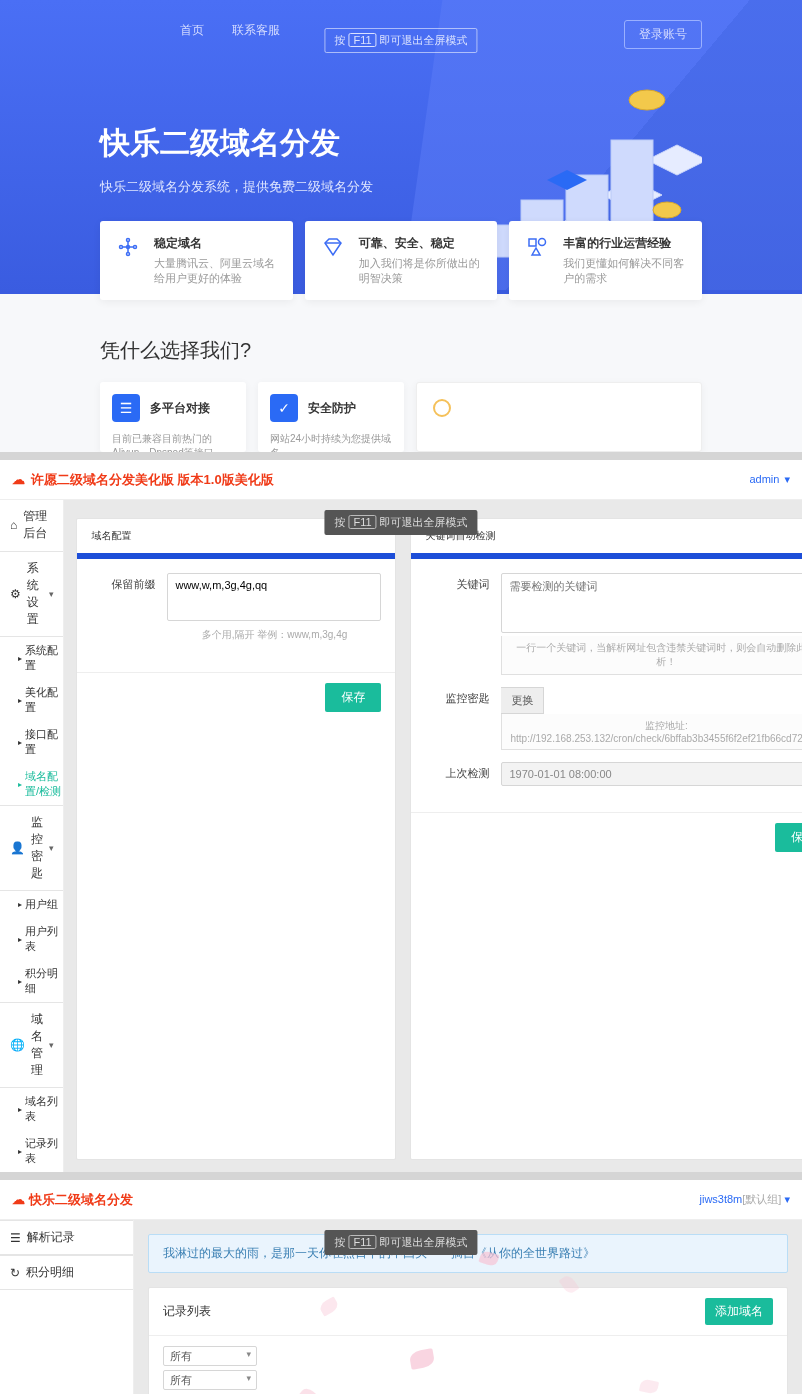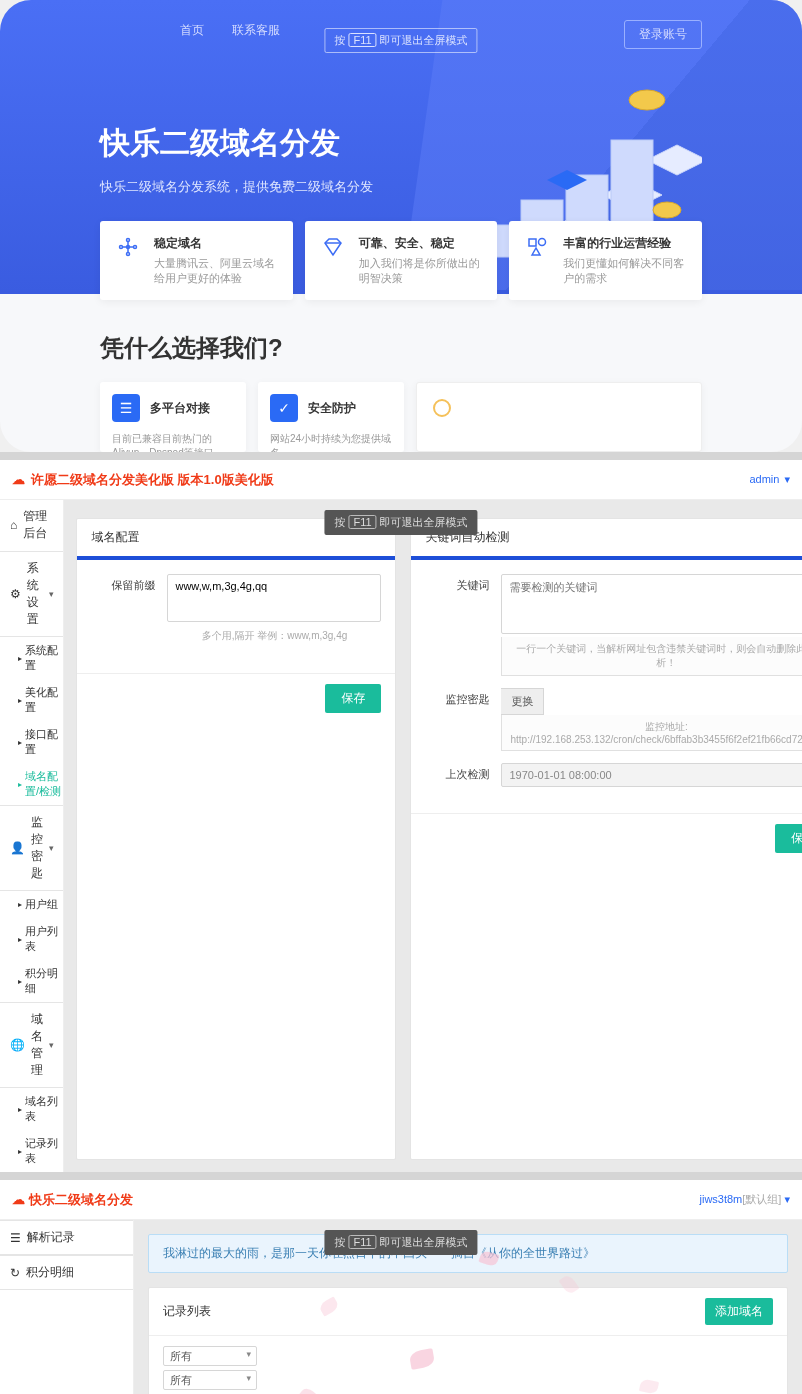--- a/index.html
+++ b/index.html
@@ -1,37 +1,37 @@
 <!DOCTYPE html>
 <html><head>
 <meta charset="utf-8">
 <style>
 * { margin: 0; padding: 0; box-sizing: border-box; font-family: -apple-system, "Microsoft YaHei", Arial, sans-serif; }
 body { background: #f0f0f0; font-size: 12px; color: #333; }
 
 
-.landing { position: relative; height: 452px; overflow: hidden; background: linear-gradient(180deg, #4a6ff5 0%, #3a5ce0 65%, #f7f8fa 65%, #f7f8fa 100%); border-radius: 31px; }
+.landing { position: relative; height: 452px; overflow: hidden; background: linear-gradient(180deg, #4a6ff5 0%, #3a5ce0 65%, #f7f8fa 65%, #f7f8fa 100%); }
 .landing .bg-diag { position: absolute; top: 0; right: -100px; width: 480px; height: 290px; background: linear-gradient(125deg, #5c7cf7 45%, #4a6ce5 45%); transform: skewX(-8deg); opacity: .5; }
 .landing .nav { position: relative; padding: 22px 180px; display: flex; align-items: center; gap: 28px; }
 .landing .nav a { color: #d5dcff; text-decoration: none; font-size: 12px; }
 .landing .login-btn { position: absolute; right: 100px; top: 20px; border: 1px solid #9ab0ff; color: #d5dcff; padding: 5px 14px; border-radius: 3px; font-size: 12px; }
 .landing .f11 { position: absolute; left: 50%; top: 28px; transform: translateX(-50%); color: #dbe2ff; border: 1px solid rgba(255,255,255,.55); padding: 4px 9px; font-size: 11px; border-radius: 2px; }
 .landing .f11 kbd { border: 1px solid #dbe2ff; padding: 0 4px; border-radius: 2px; margin: 0 3px; }
 .landing .hero { position: relative; padding: 62px 100px 0; color: #fff; }
 .landing .hero h1 { font-size: 30px; font-weight: 600; margin-bottom: 14px; }
 .landing .hero p { font-size: 13px; color: #dfe6ff; margin-bottom: 32px; }
 .landing .cta { display: inline-flex; align-items: center; gap: 14px; background: #fff; color: #2a6af5; padding: 11px 22px; border-radius: 3px; font-size: 13px; font-weight: 500; cursor: pointer; }
 .landing .cta .arr { color: #2a6af5; }
 .landing .iso { position: absolute; right: 100px; top: 80px; width: 250px; height: 200px; }
 .landing .feature-row { position: absolute; left: 100px; right: 100px; bottom: 152px; display: flex; gap: 12px; }
 .landing .fcard { flex: 1; background: #fff; border-radius: 3px; padding: 14px 16px; display: flex; gap: 14px; box-shadow: 0 2px 8px rgba(0,0,0,.06); }
 .landing .fcard .ic { color: #3c6df5; font-size: 22px; width: 28px; text-align: center; }
 .landing .fcard .ft { font-size: 12px; color: #333; font-weight: 600; margin-bottom: 4px; }
 .landing .fcard .fd { font-size: 11px; color: #999; }
-.landing .why { position: absolute; left: 100px; bottom: 88px; font-size: 24px; font-weight: 700; }
+.landing .why { position: absolute; left: 100px; bottom: 88px; font-size: 20px; font-weight: 400; }
 .landing .prow { position: absolute; left: 100px; right: 100px; bottom: 0; display: flex; gap: 12px; height: 70px; }
 .landing .pcard { width: 146px; background: #fff; border-radius: 3px; padding: 12px; box-shadow: 0 2px 8px rgba(0,0,0,.05); overflow: hidden; }
 .landing .pcard.wide { flex: 1; background: #fff; border: 1px solid #eee; display: flex; align-items: flex-start; padding: 16px; }
 .landing .ph { display: flex; gap: 10px; align-items: center; }
 .landing .pic { width: 28px; height: 28px; background: #2a6af5; border-radius: 4px; display: flex; align-items: center; justify-content: center; color: #fff; font-size: 14px; }
 .landing .pt { font-size: 12px; font-weight: 600; }
 .landing .pd { margin-top: 10px; font-size: 10px; color: #999; }
 .landing .pcard.wide .ring { width: 18px; height: 18px; border-radius: 50%; border: 2px solid #f5c15a; }
 
 
@@ -45,21 +45,21 @@
 .admin .f11b kbd { border: 1px solid #bbb; padding: 0 4px; border-radius: 2px; margin: 0 3px; }
 .admin .sidebar { width: 134px; background: #fff; margin-top: 40px; border-right: 1px solid #eee; }
 .admin .sidebar .nav-h { display: flex; align-items: center; gap: 6px; padding: 8px 10px; font-size: 12px; color: #333; cursor: pointer; border-bottom: 1px solid #fff; }
 .admin .sidebar .nav-h .chev { margin-left: auto; font-size: 9px; color: #666; }
 .admin .sidebar .nav-h.bdr { border-top: 1px solid #e5e5e5; border-bottom: 1px solid #e5e5e5; }
 .admin .sidebar .sub { padding: 6px 0 6px 18px; font-size: 11px; color: #333; display: flex; align-items: center; gap: 3px; cursor: pointer; }
 .admin .sidebar .sub .tri { font-size: 8px; }
 .admin .sidebar .sub.active { color: #1abc9c; }
 .admin .content { flex: 1; padding: 58px 12px 12px 12px; display: flex; gap: 14px; }
 .admin .panel { background: #fff; border-radius: 2px; flex: 1; border: 1px solid #e4e4e4; }
-.admin .panel .ph2 { padding: 10px 14px; font-size: 12px; border-bottom: 4px solid #1d4ed8; }
+.admin .panel .ph2 { padding: 10px 14px; font-size: 10px; border-bottom: 6px solid #1d4ed8; }
 .admin .panel .pb { padding: 14px; }
 .admin .panel .pfoot { padding: 10px 14px; border-top: 1px solid #eee; text-align: right; }
 .admin .frow { display: flex; margin-bottom: 12px; align-items: flex-start; gap: 12px; }
 .admin .flabel { width: 64px; font-size: 11px; color: #444; padding-top: 4px; flex-shrink: 0; text-align: right; }
 .admin .fval { flex: 1; }
 .admin textarea, .admin input[type=text] { width: 100%; border: 1px solid #d6d6d6; border-radius: 2px; padding: 5px 7px; font-size: 11px; resize: none; font-family: inherit; }
 .admin .hint { font-size: 10px; color: #aaa; padding: 4px 2px; text-align: center; }
 .admin .hint.bdr { border: 1px solid #e0e0e0; border-top: none; background: #fcfcfc; padding: 5px 8px; }
 .admin .btng { display: flex; }
 .admin .swap { background: #eee; border: 1px solid #d6d6d6; border-left: none; padding: 5px 10px; font-size: 11px; color: #555; cursor: pointer; }

